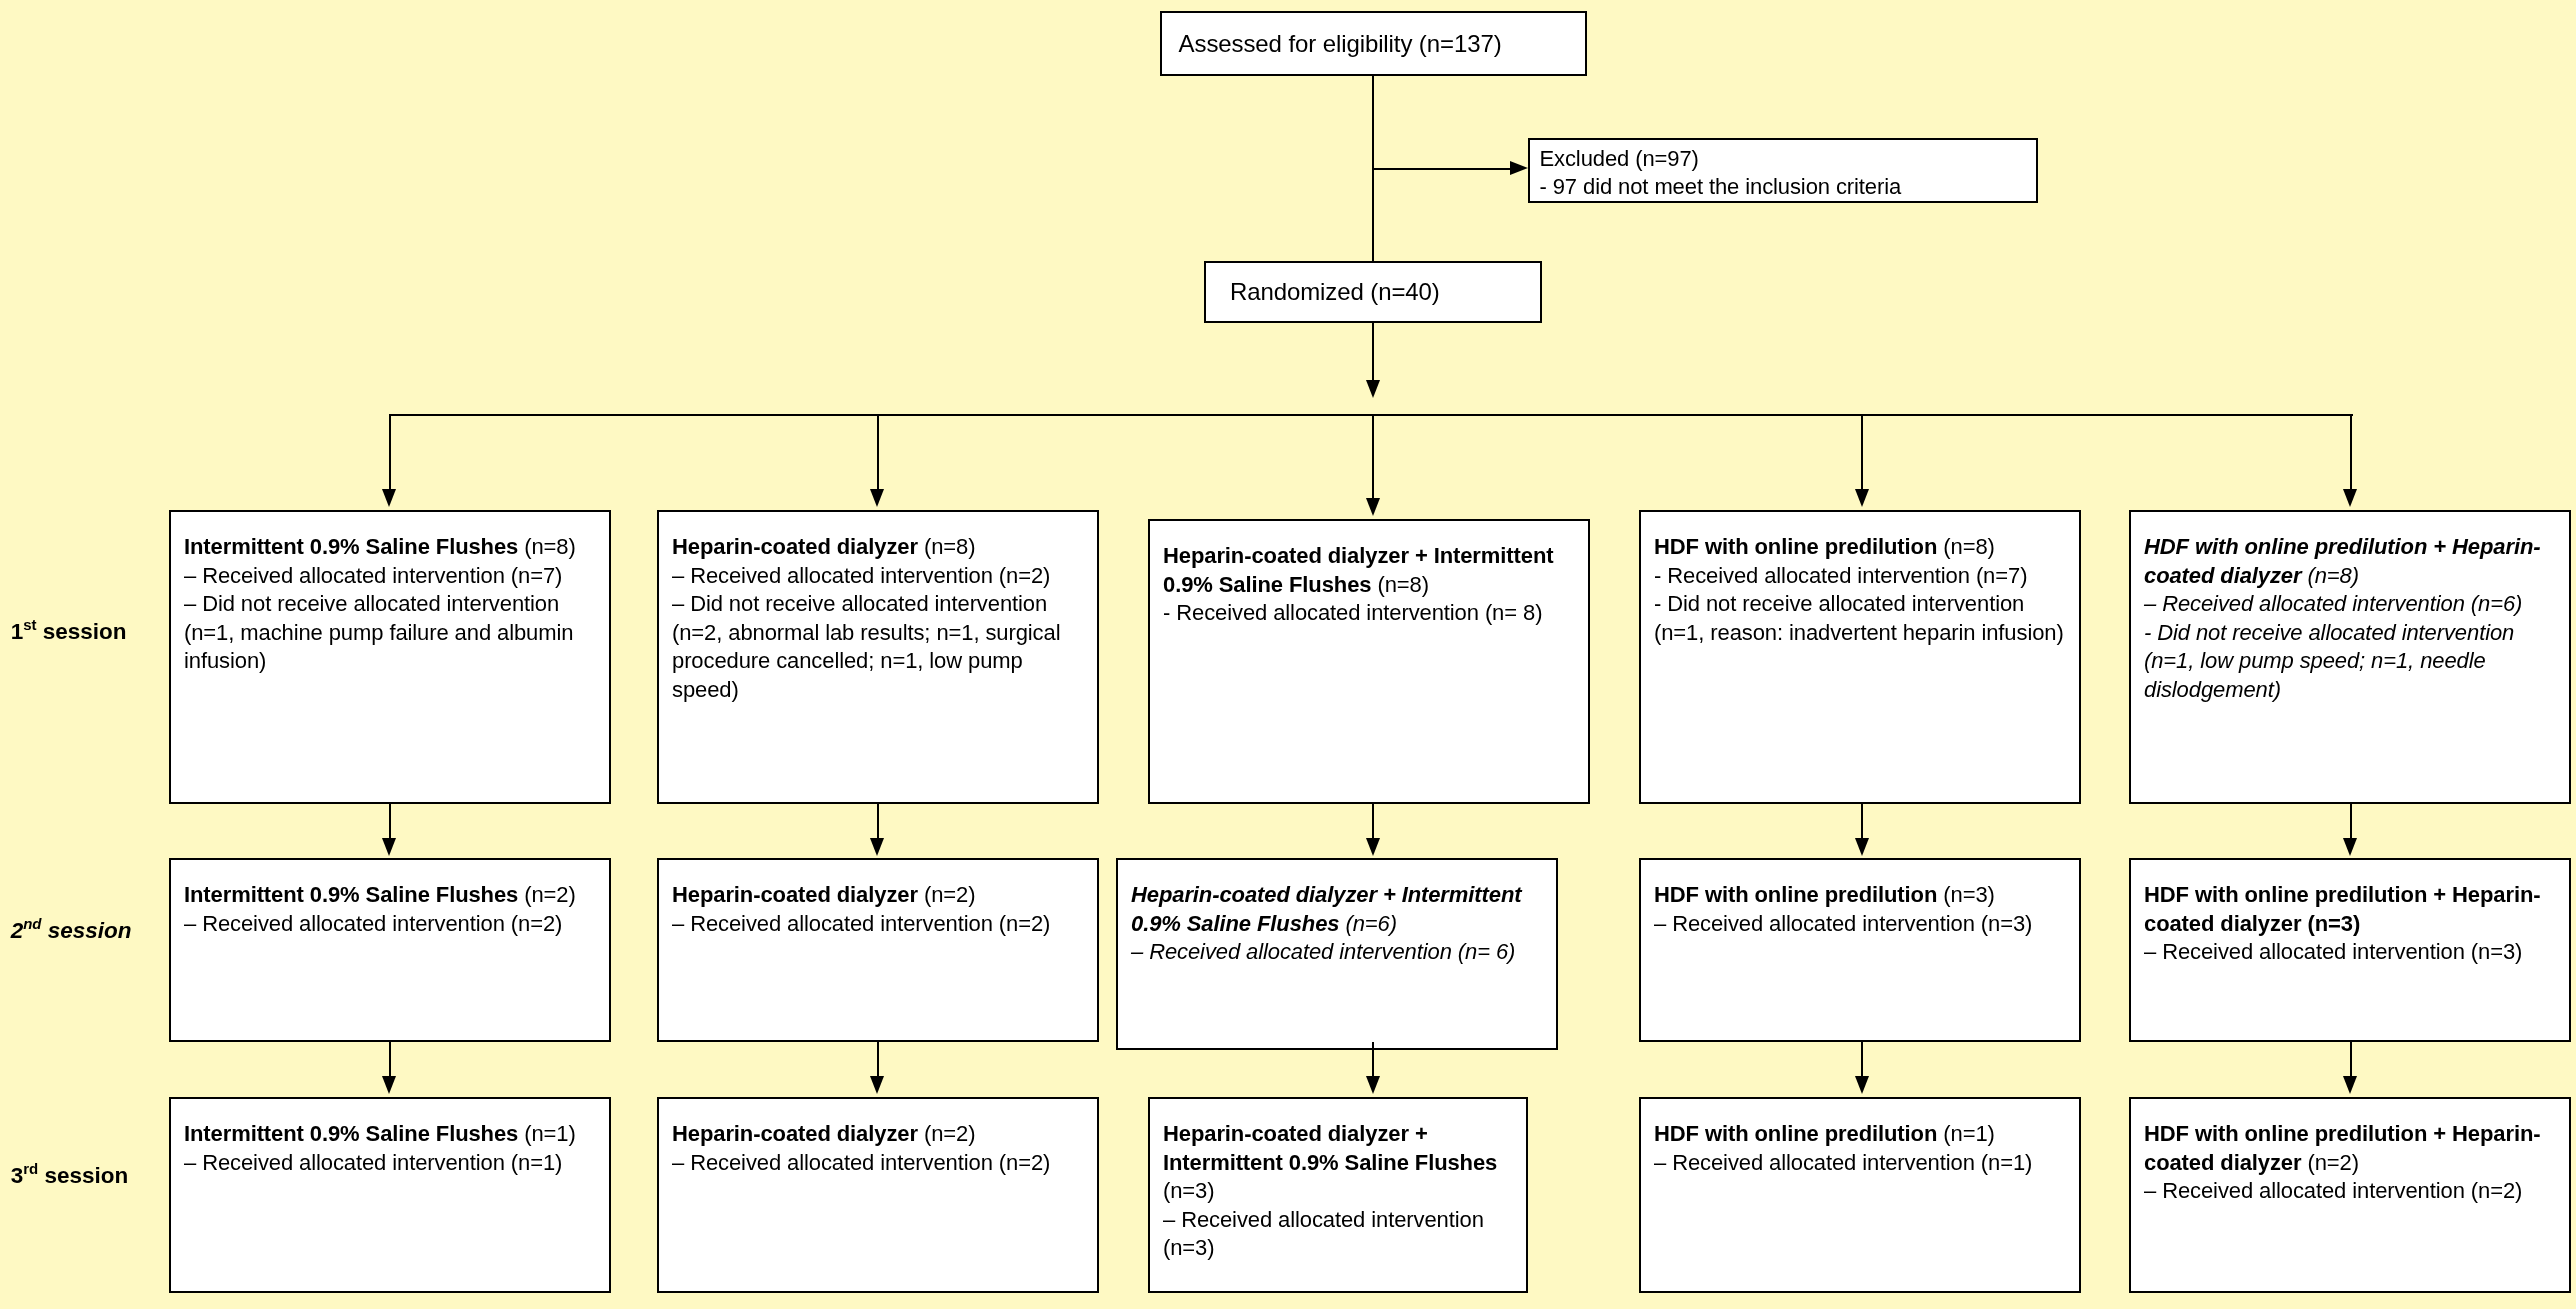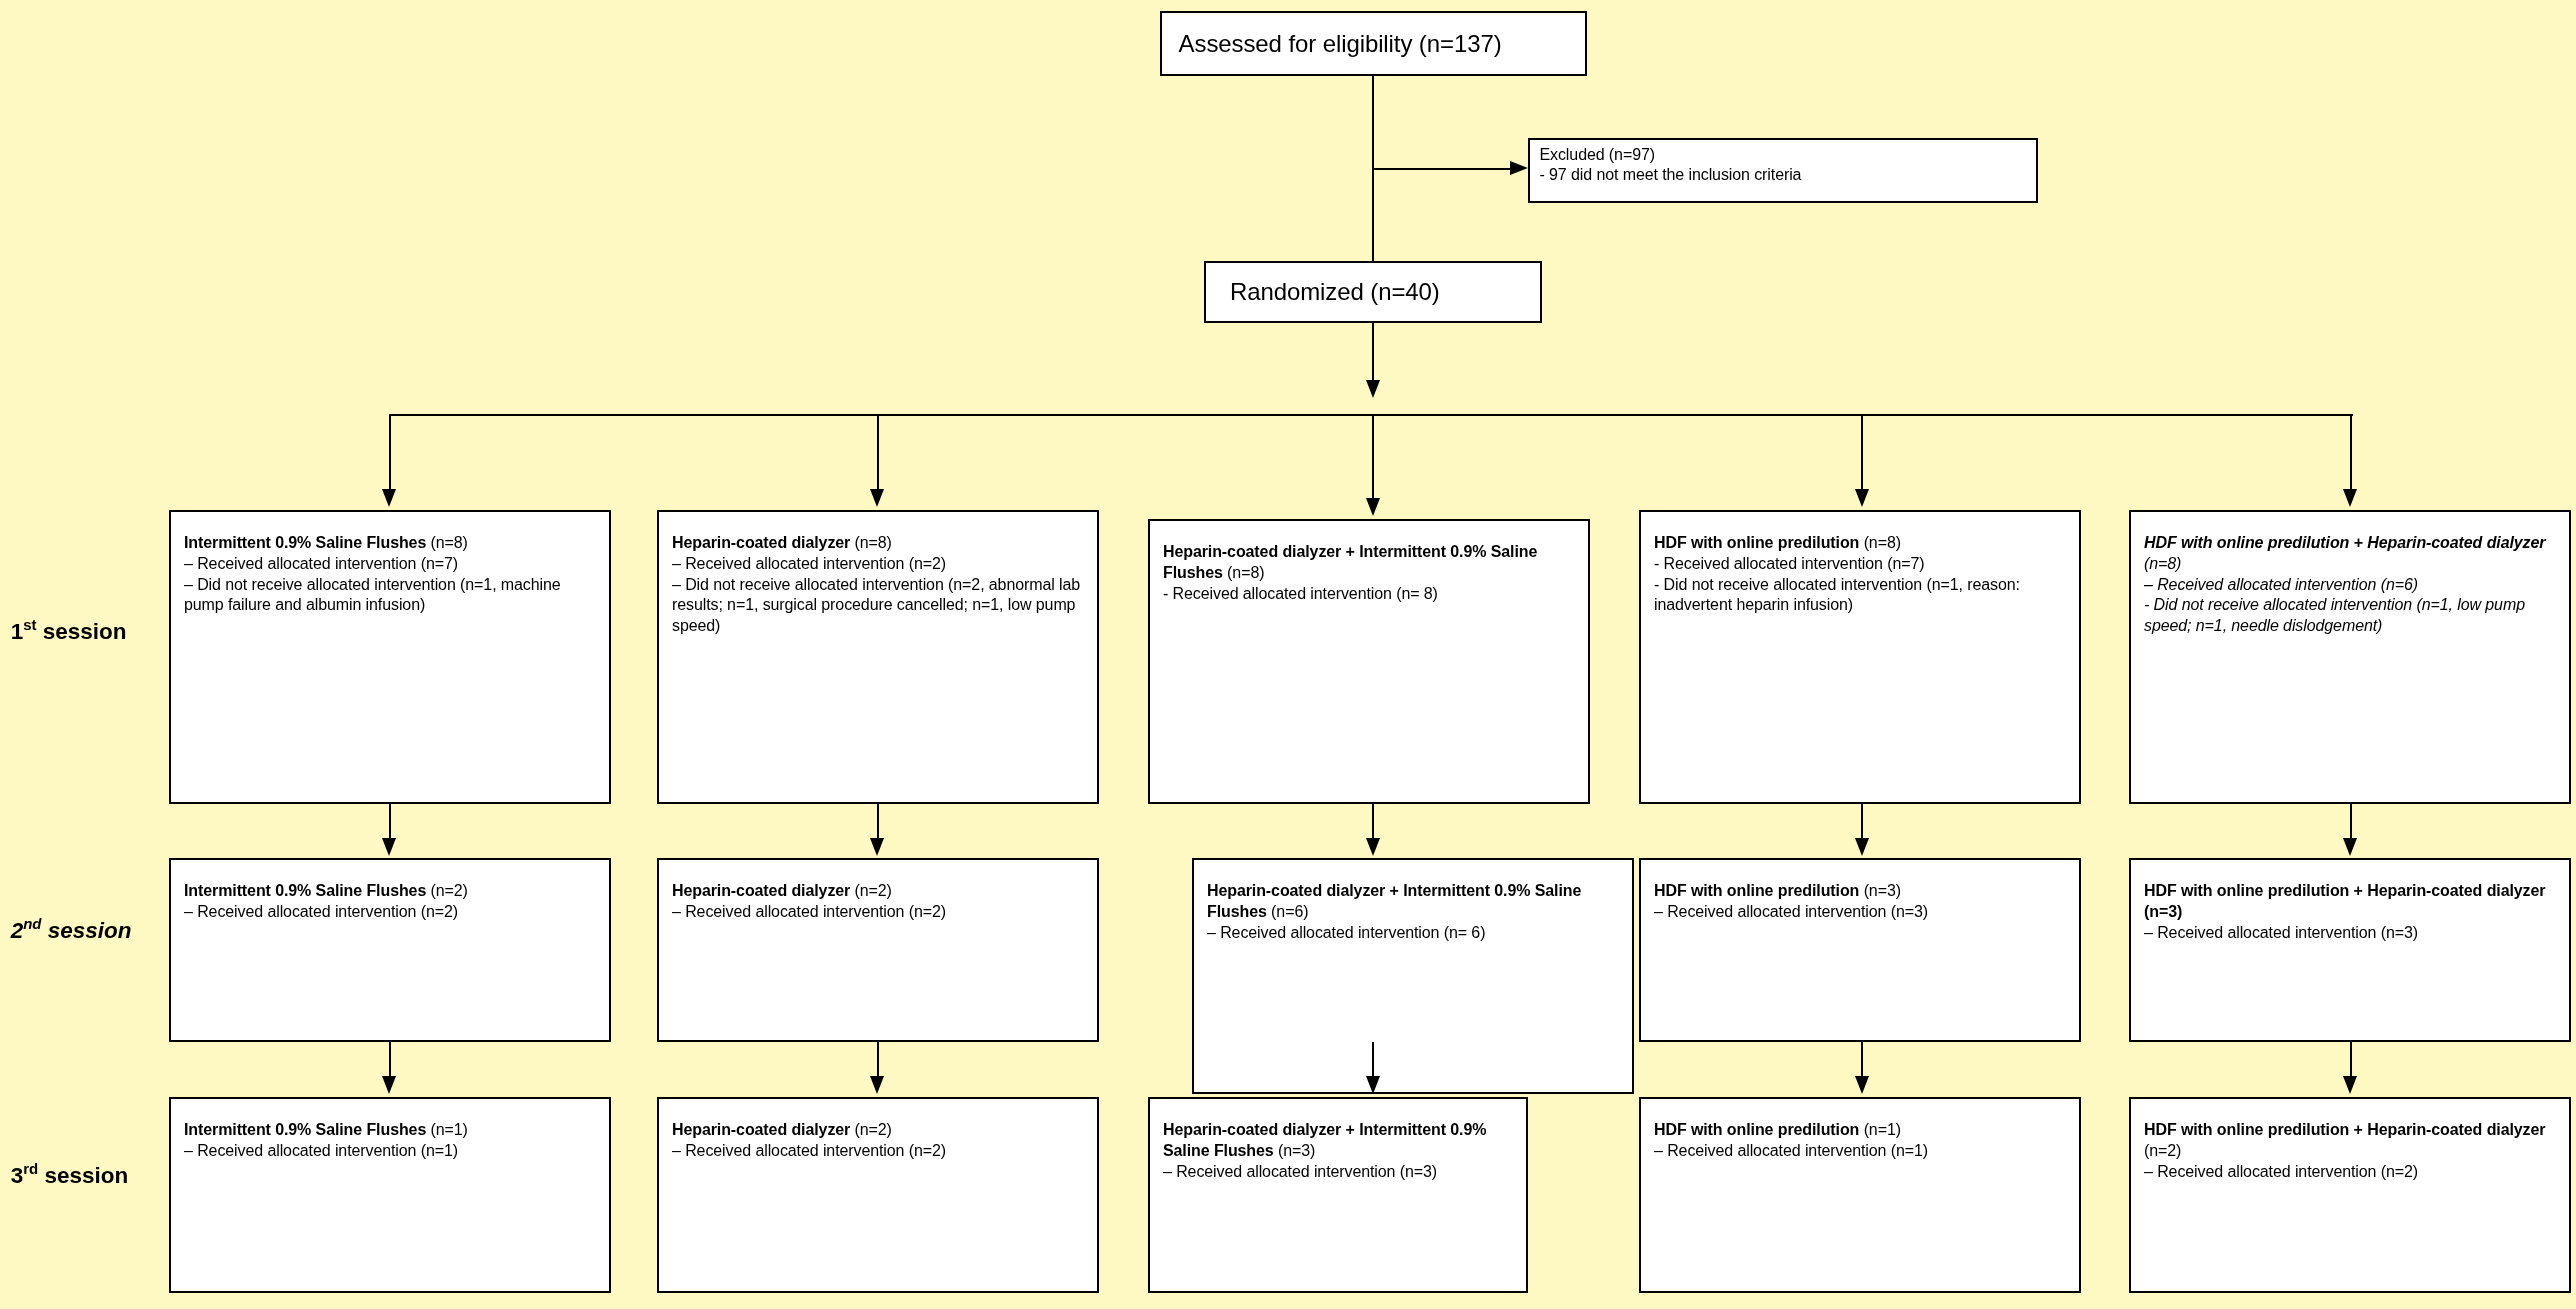--- a/index.html
+++ b/index.html
@@ -2,21 +2,21 @@
 <html style="font-size:9.5px"><head>
 <meta charset="utf-8">
 <title>CONSORT Flow Diagram</title>
 <style>
   html,body{margin:0;padding:0;background:#ffffff;}
   body{font-family:"Liberation Sans",sans-serif;color:#000;}
   #stage{position:relative;width:2576px;height:1310px;background:#fef9c3;overflow:hidden;}
 
   .box{position:absolute;box-sizing:border-box;border:2.4px solid #000;background:#fff;}
   .box .inner{padding:21px 12px 6px 13px;}
-  .box p{margin:0;font-size:16px;line-height:1.30;letter-spacing:-0.1px;}
+  .box p{margin:0;font-size:22px;line-height:1.30;letter-spacing:-0.1px;}
   .box p.title{font-weight:bold;}
   .box p.title span.norm{font-weight:normal;}
 
   .topbox{display:flex;align-items:center;}
   .topbox p{font-size:24px;}
 
   
   .vline{position:absolute;background:#000;width:2.4px;}
   .hline{position:absolute;background:#000;height:2.4px;}
 
@@ -134,21 +134,21 @@
   <div class="arrow-down" style="left:1366px;top:498px;"></div>
   <div class="box" style="left:1148px;top:519px;width:442px;height:285px;">
     <div class="inner">
       <p class="title"><span>Heparin-coated dialyzer + Intermittent 0.9%  Saline Flushes </span><span class="norm">(n=8)</span></p>
       <p>- Received  allocated intervention (n= 8)</p>
     </div>
   </div>
 
   <div class="vline" style="left:1372px;top:804px;height:36px;"></div>
   <div class="arrow-down" style="left:1366px;top:838px;"></div>
-  <div class="box" style="left:1192px;top:858px;width:442px;height:236px;">
+  <div class="box" style="left:1116px;top:858px;width:442px;height:192px;font-style:italic;">
     <div class="inner">
       <p class="title"><span>Heparin-coated dialyzer + Intermittent 0.9%  Saline Flushes </span><span class="norm">(n=6)</span></p>
       <p>– Received  allocated intervention (n= 6)</p>
     </div>
   </div>
 
   <div class="vline" style="left:1372px;top:1042px;height:36px;"></div>
   <div class="arrow-down" style="left:1366px;top:1076px;"></div>
   <div class="box" style="left:1148px;top:1097px;width:380px;height:196px;">
     <div class="inner">

